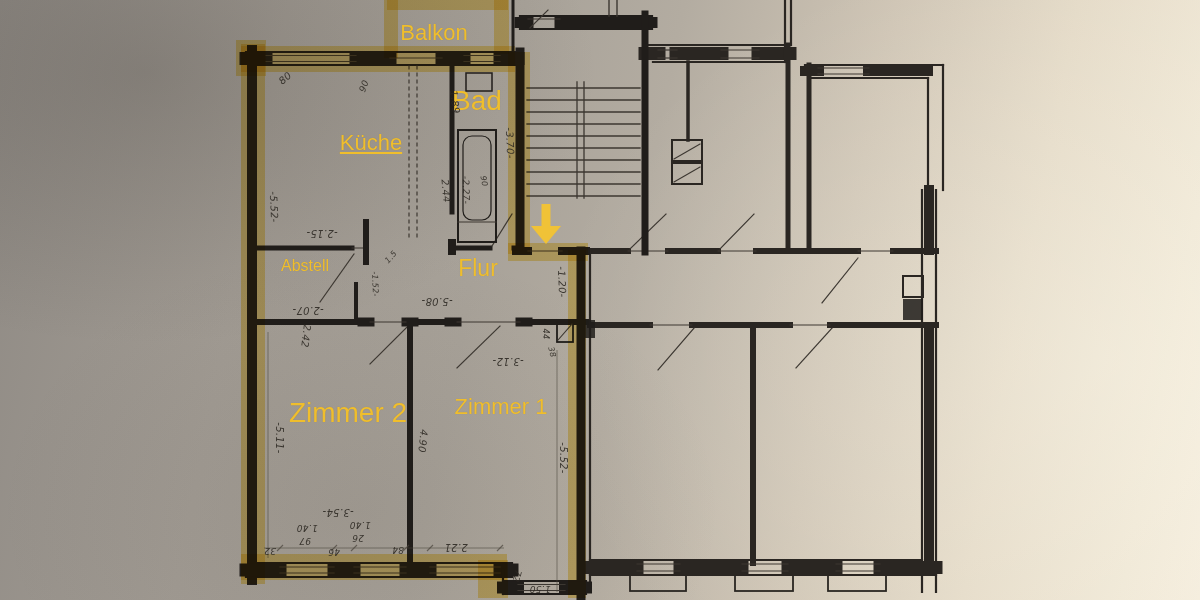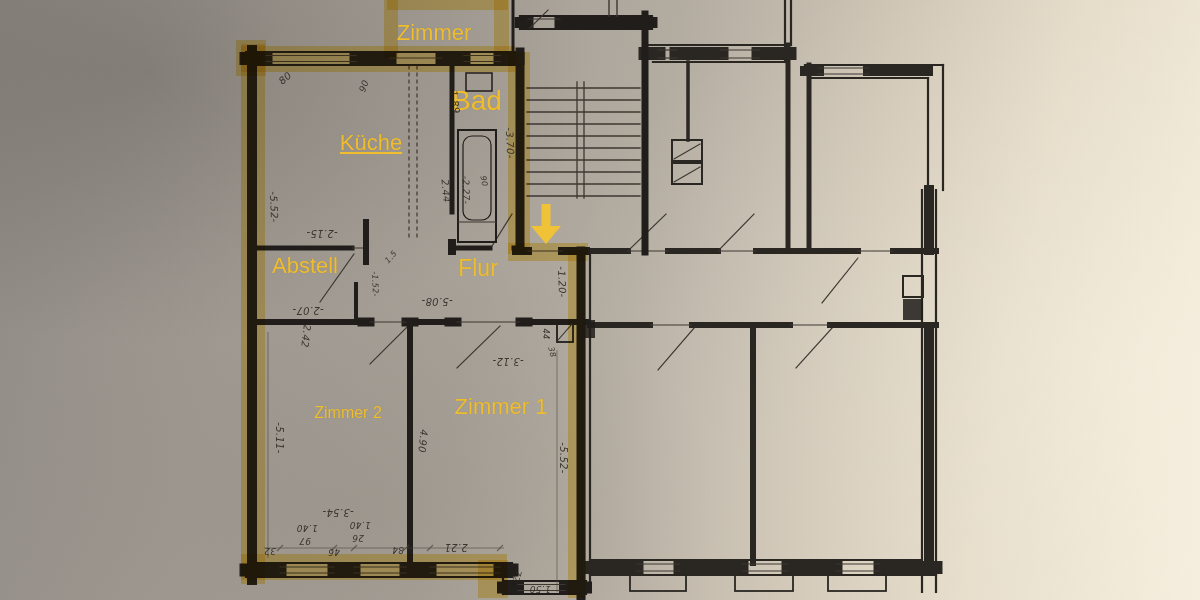--- a/index.html
+++ b/index.html
@@ -260,26 +260,26 @@
       <rect class="hl" x="478" y="560" width="30" height="38"></rect>
     </g>
 
     <g>
       <line x1="546" y1="204" x2="546" y2="228" stroke="var(--arrow)" stroke-width="9"></line>
       <polygon points="531,226 561,226 546,244" fill="var(--arrow)"></polygon>
     </g>
   </svg>
 
   <div id="annotations">
-      <span class="room-label" style="left: 434px; top: 33px; font-size: 22px;">Zimmer</span>
+      <span class="room-label" style="left: 434px; top: 33px; font-size: 22px;">Balkon</span>
       <span class="room-label" style="left: 477px; top: 101px; font-size: 28px;">Bad</span>
       <span class="room-label" style="left: 371px; top: 143px; font-size: 22px; text-decoration: underline;">Küche</span>
-      <span class="room-label" style="left: 305px; top: 266px; font-size: 22px;">Abstell</span>
+      <span class="room-label" style="left: 305px; top: 266px; font-size: 16px;">Abstell</span>
       <span class="room-label" style="left: 478px; top: 268px; font-size: 23px;">Flur</span>
-      <span class="room-label" style="left: 348px; top: 413px; font-size: 16px; text-align: center;">Zimmer 2</span>
+      <span class="room-label" style="left: 348px; top: 413px; font-size: 28px; text-align: center;">Zimmer 2</span>
       <span class="room-label" style="left: 491px; top: 407px; font-size: 22px; margin-left: 10px;">Zimmer 1</span>
       <span class="dim-label" style="left: 285px; top: 78px; font-size: 10px; transform: translate(-50%, -50%) rotate(-40deg);">80</span>
       <span class="dim-label" style="left: 364px; top: 86px; font-size: 9px; transform: translate(-50%, -50%) rotate(-70deg);">90</span>
       <span class="dim-label" style="left: 455px; top: 102px; font-size: 10px; transform: translate(-50%, -50%) rotate(83deg);">1.89</span>
       <span class="dim-label" style="left: 510px; top: 143px; font-size: 10px; transform: translate(-50%, -50%) rotate(87deg);">-3.70-</span>
       <span class="dim-label" style="left: 446px; top: 191px; font-size: 10px; transform: translate(-50%, -50%) rotate(85deg);">2.44</span>
       <span class="dim-label" style="left: 466px; top: 190px; font-size: 9px; transform: translate(-50%, -50%) rotate(88deg);">-2.27-</span>
       <span class="dim-label" style="left: 484px; top: 181px; font-size: 8px; transform: translate(-50%, -50%) rotate(80deg);">90</span>
       <span class="dim-label" style="left: 274px; top: 207px; font-size: 10px; transform: translate(-50%, -50%) rotate(88deg);">-5.52-</span>
       <span class="dim-label" style="left: 322px; top: 233px; font-size: 10px; transform: translate(-50%, -50%) rotate(180deg);">-2.15-</span>

